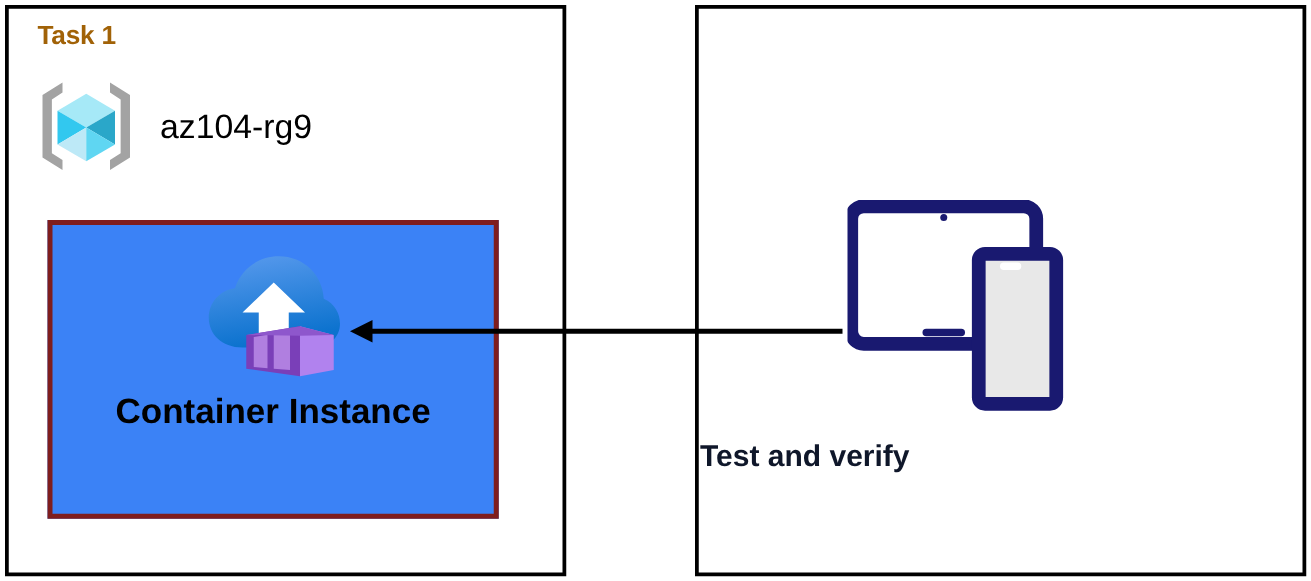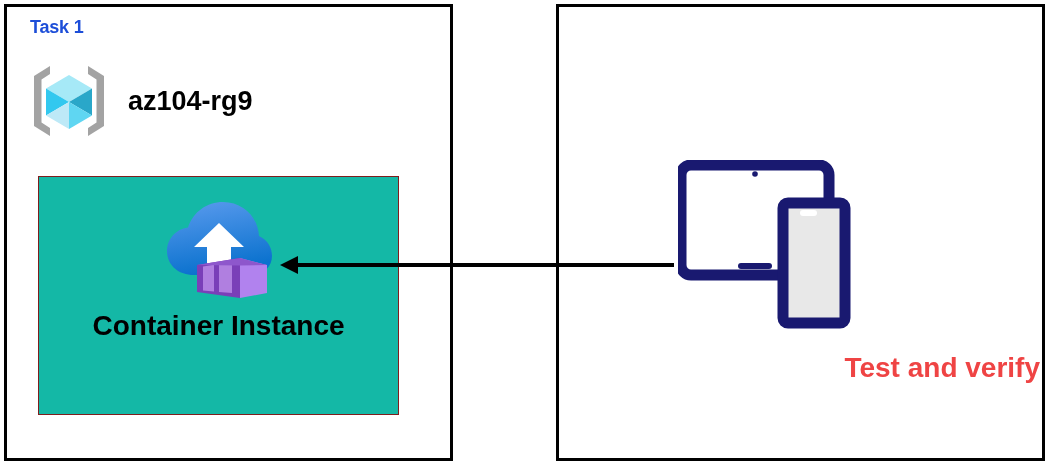--- a/index.html
+++ b/index.html
@@ -33,56 +33,56 @@
   }
   #panel-task2 {
     left: 556px;
     top: 4px;
     width: 489px;
     height: 457px;
   }
 
   .panel-title {
     position: absolute;
-    font-size: 18px;
+    font-size: 21px;
     font-weight: bold;
-    color: #1d4ed8;
+    color: #a16207;
     letter-spacing: -0.2px;
     white-space: nowrap;
   }
   #task1-title { left: 30px; top: 17px; }
   #task2-title { left: 583px; top: 17px; }
 
   
   #rg-row {
     position: absolute;
     left: 30px;
     top: 62px;
     display: flex;
     align-items: center;
     gap: 20px;
   }
   #rg-icon { width: 78px; height: 78px; display: block; }
   #rg-label {
     font-size: 27px;
-    font-weight: bold;
+    font-weight: normal;
     color: #000000;
     white-space: nowrap;
   }
 
   
   #aci-box {
     position: absolute;
     left: 38px;
     top: 176px;
     width: 361px;
     height: 239px;
     box-sizing: border-box;
-    background: #14b8a6;
-    border: 1px solid #7f1d1d;
+    background: #3b82f6;
+    border: 4px solid #7f1d1d;
   }
   #aci-icon {
     position: absolute;
     left: 50%;
     top: 20px;
     transform: translateX(-50%);
     width: 110px;
     height: 102px;
     display: block;
   }
@@ -105,24 +105,24 @@
     top: 160px;
     width: 200px;
     height: 180px;
     display: block;
   }
   #devices-label {
     position: absolute;
     left: 560px;
     top: 352px;
     width: 480px;
-    text-align: right;
-    font-size: 28px;
+    text-align: left;
+    font-size: 24px;
     font-weight: bold;
-    color: #ef4444;
+    color: #0f172a;
     white-space: nowrap;
   }
 
   
   #connector-arrow {
     position: absolute;
     left: 274px;
     top: 250px;
     width: 406px;
     height: 30px;

